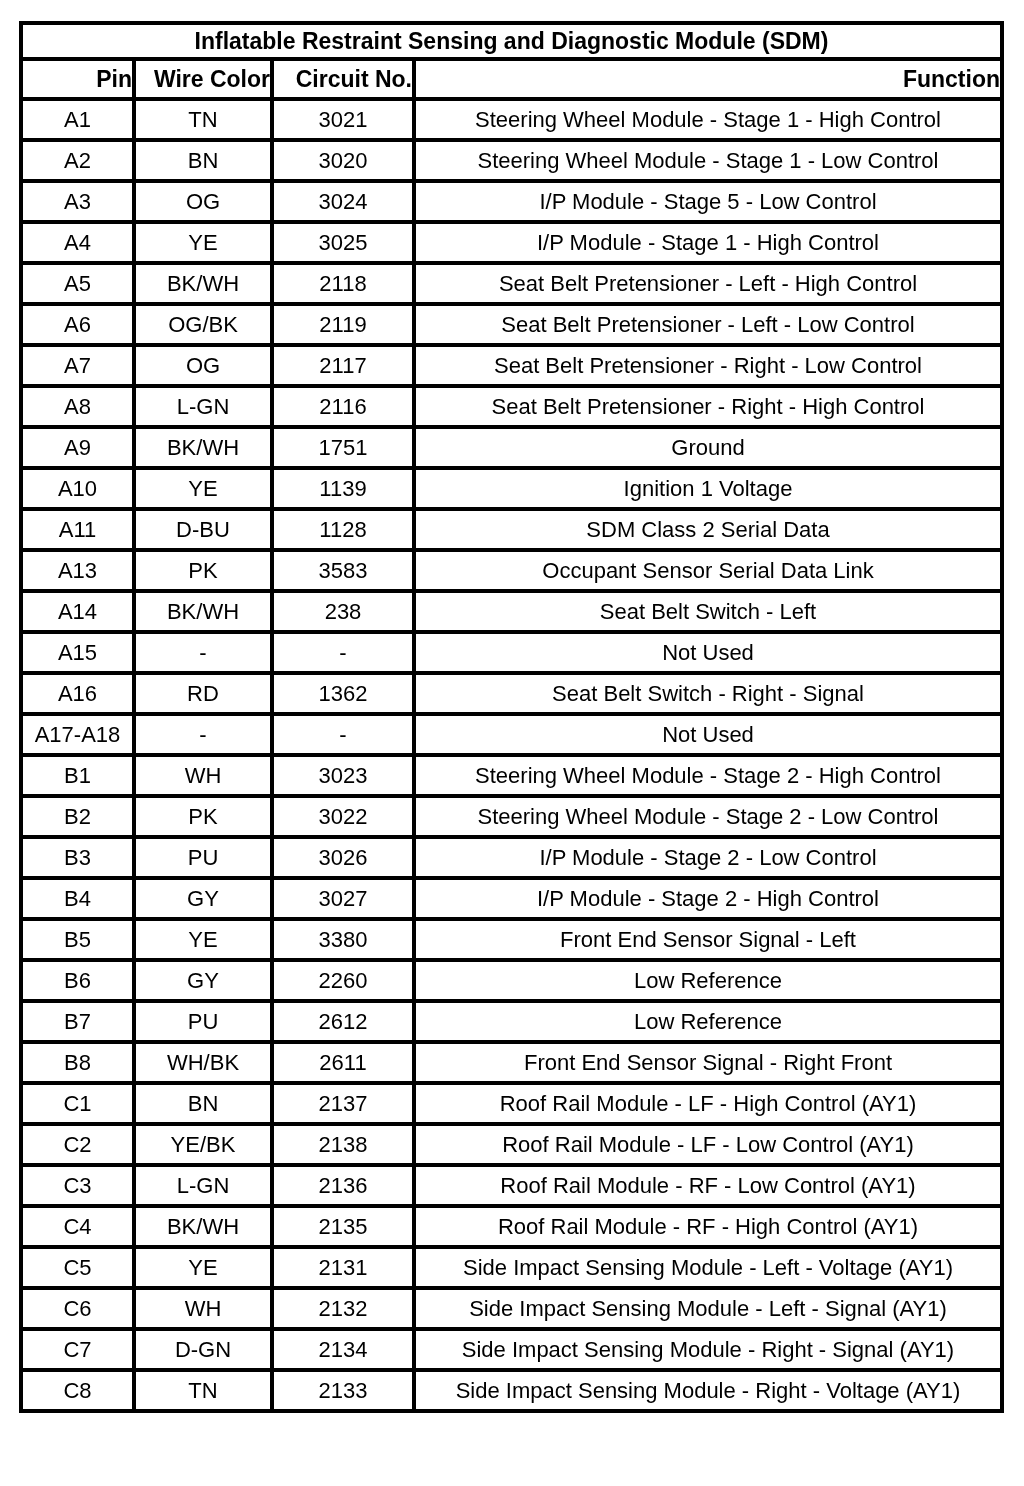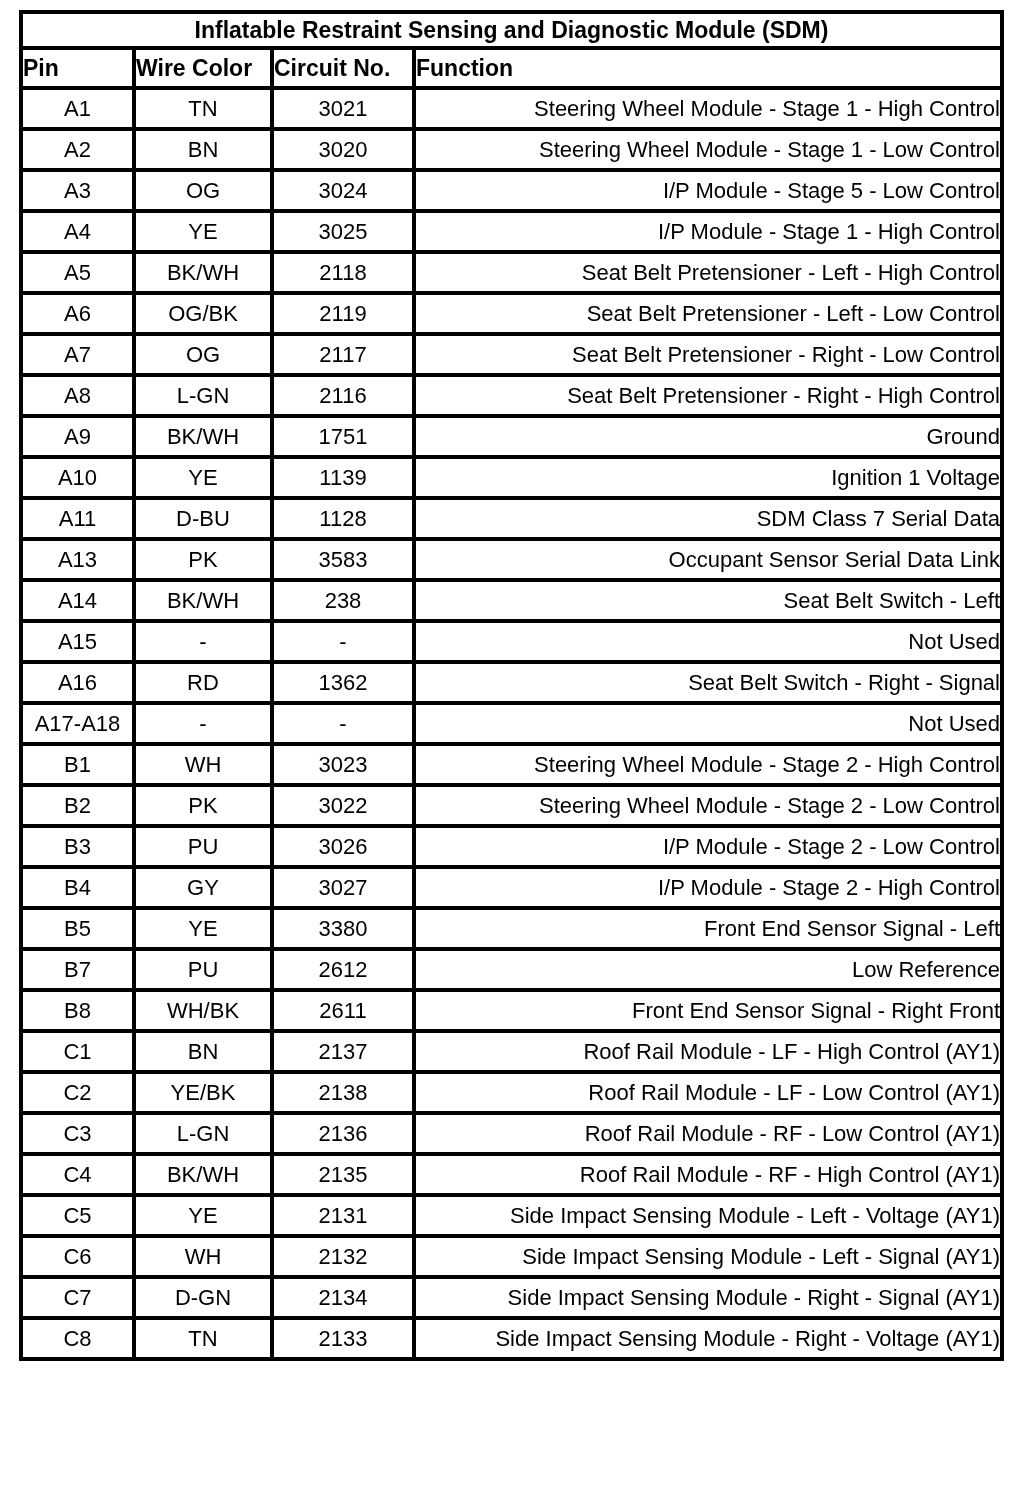--- a/index.html
+++ b/index.html
@@ -15,55 +15,55 @@
     position: relative;
     width: 1024px;
     height: 1486px;
     background: #ffffff;
   }
   table.pinout {
     border-collapse: collapse;
     table-layout: fixed;
     position: absolute;
     left: 19px;
-    top: 10px;
+    top: 21px;
     width: 985px;
     background: #ffffff;
   }
   table.pinout th,
   table.pinout td {
     border: 4px solid #000000;
     overflow: hidden;
     white-space: nowrap;
     padding: 0;
   }
   tr.title-row th {
     font-size: 23px;
     font-weight: bold;
     text-align: center;
     height: 32px;
   }
   tr.header-row th {
     font-size: 23px;
     font-weight: bold;
-    text-align: left;
+    text-align: right;
     height: 36px;
   }
   tr.data-row {
     height: 41px;
   }
   tr.data-row td {
     font-size: 22px;
     font-weight: normal;
   }
   td.ctr {
     text-align: center;
   }
   td.fn {
-    text-align: right;
+    text-align: center;
     padding-left: 6px;
     padding-right: 2px;
   }
 </style>
 </head>
 <body>
 
 <div class="page">
   <table class="pinout">
     <colgroup>
@@ -141,21 +141,21 @@
         <tr class="data-row">
           <td class="ctr">A10</td>
           <td class="ctr">YE</td>
           <td class="ctr">1139</td>
           <td class="fn">Ignition 1 Voltage</td>
         </tr>
         <tr class="data-row">
           <td class="ctr">A11</td>
           <td class="ctr">D-BU</td>
           <td class="ctr">1128</td>
-          <td class="fn">SDM Class 7 Serial Data</td>
+          <td class="fn">SDM Class 2 Serial Data</td>
         </tr>
         <tr class="data-row">
           <td class="ctr">A13</td>
           <td class="ctr">PK</td>
           <td class="ctr">3583</td>
           <td class="fn">Occupant Sensor Serial Data Link</td>
         </tr>
         <tr class="data-row">
           <td class="ctr">A14</td>
           <td class="ctr">BK/WH</td>
@@ -202,20 +202,26 @@
           <td class="ctr">B4</td>
           <td class="ctr">GY</td>
           <td class="ctr">3027</td>
           <td class="fn">I/P Module - Stage 2 - High Control</td>
         </tr>
         <tr class="data-row">
           <td class="ctr">B5</td>
           <td class="ctr">YE</td>
           <td class="ctr">3380</td>
           <td class="fn">Front End Sensor Signal - Left</td>
+        </tr>
+        <tr class="data-row">
+          <td class="ctr">B6</td>
+          <td class="ctr">GY</td>
+          <td class="ctr">2260</td>
+          <td class="fn">Low Reference</td>
         </tr>
         <tr class="data-row">
           <td class="ctr">B7</td>
           <td class="ctr">PU</td>
           <td class="ctr">2612</td>
           <td class="fn">Low Reference</td>
         </tr>
         <tr class="data-row">
           <td class="ctr">B8</td>
           <td class="ctr">WH/BK</td>

